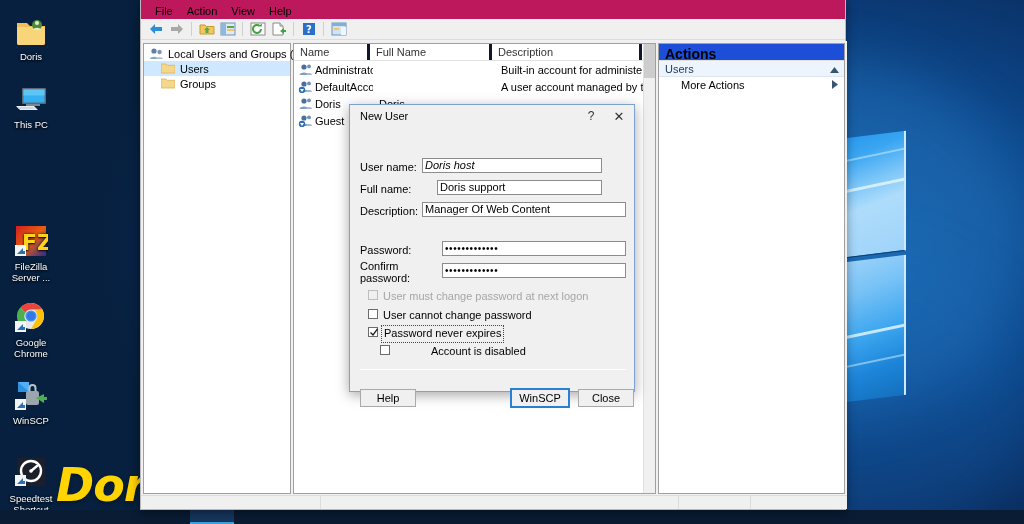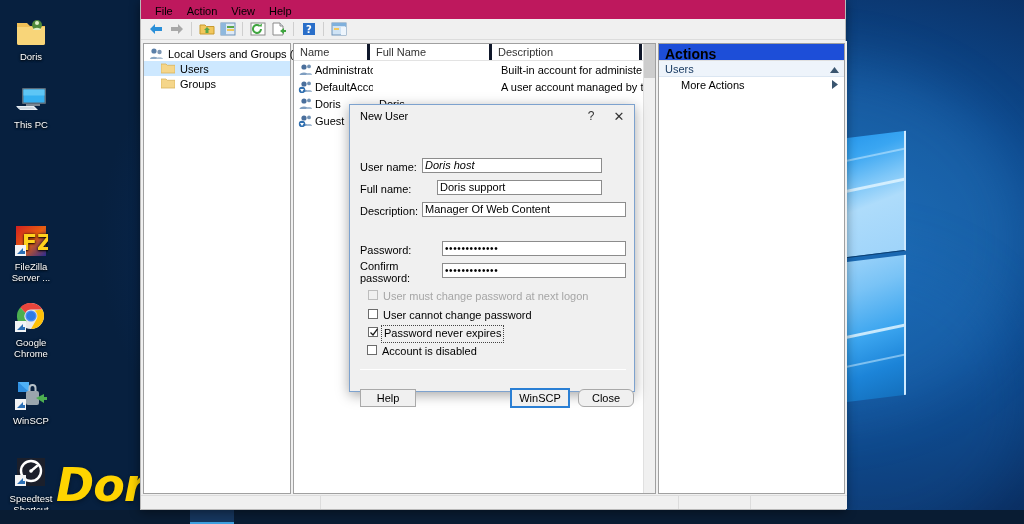--- a/index.html
+++ b/index.html
@@ -523,24 +523,24 @@
       <span class="cb">
         <span class="tick">
           <svg width="8" height="9" viewBox="0 0 8 9">
               <path d="M0.5 4.5L3 7 7.5 0.8" fill="none" stroke="#1a1a1a" stroke-width="1.3"></path>
             </svg>
         </span>
       </span>
       <span class="cblbl focusring">Password never expires</span>
     </div>
 
-    <div class="cbrow" style="left:9px;top:218px;">
+    <div class="cbrow" style="left:22px;top:218px;gap:36px;">
       <span class="cb"></span>
       <span class="cblbl">Account is disabled</span>
     </div>
 
     <div id="dlg-sep"></div>
 
     <div class="btn" style="left:10px;top:262px;width:56px;">Help</div>
     <div class="btn def" style="left:160px;top:261px;width:60px;height:20px;">WinSCP</div>
-    <div class="btn" style="left:228px;top:262px;width:56px;border-radius:6px;">Close</div>
+    <div class="btn" style="left:228px;top:262px;width:56px;">Close</div>
   </div>
 </div>
 
 </body></html>

